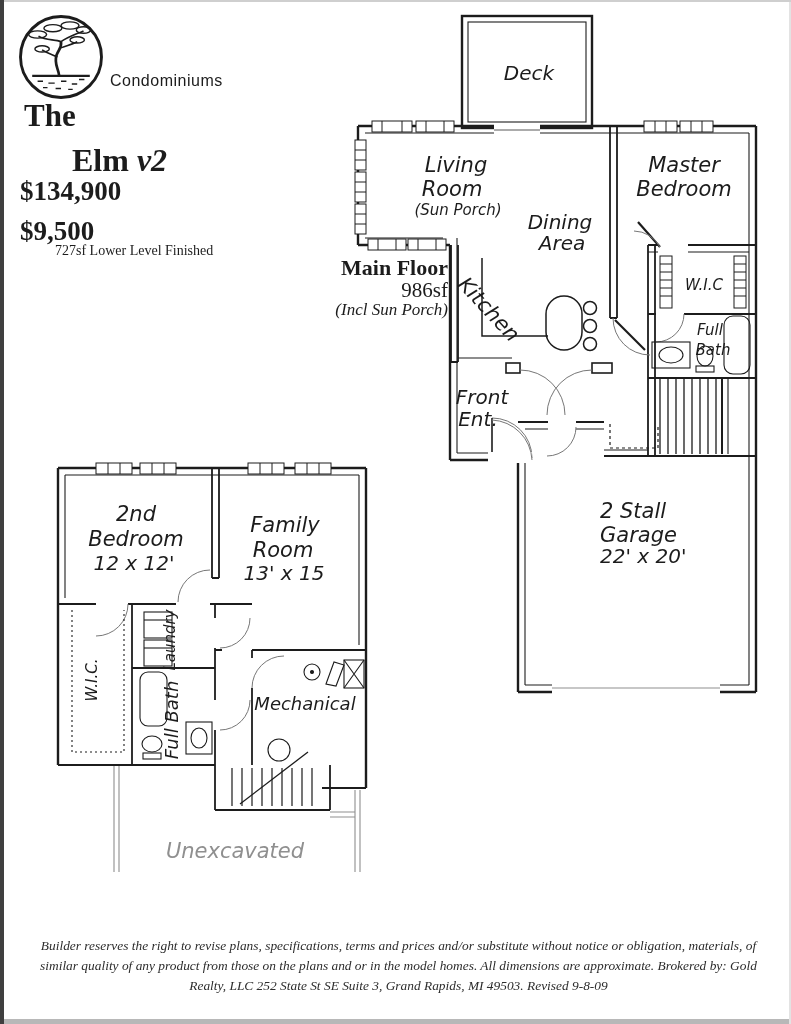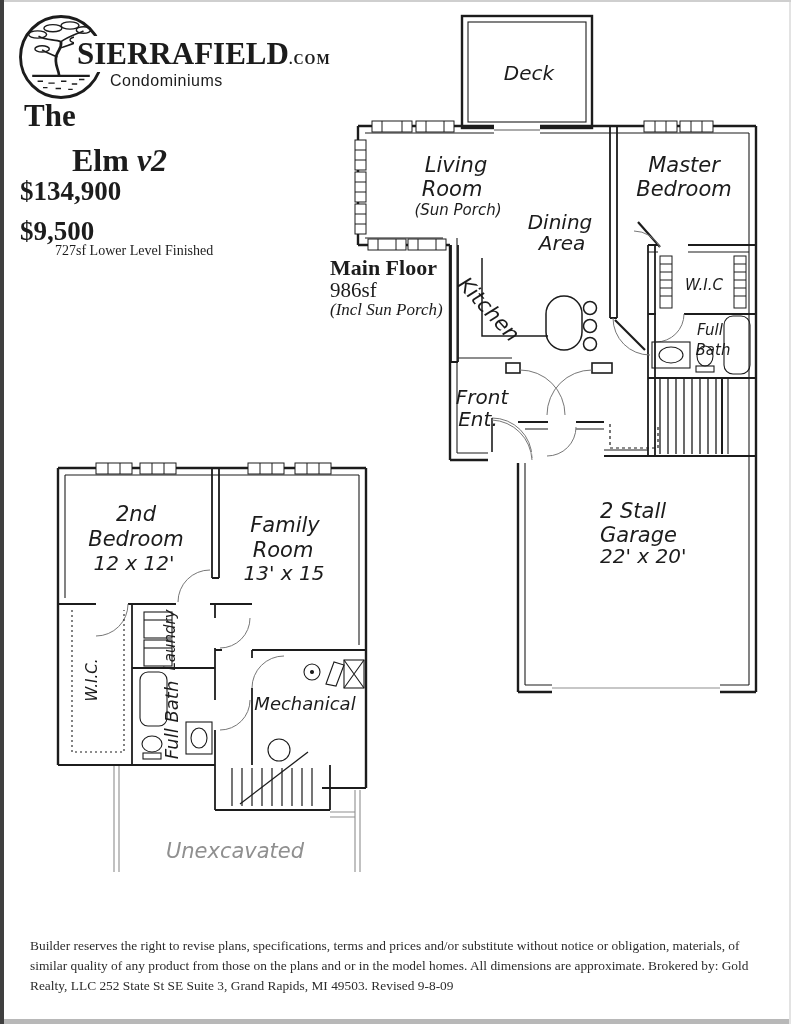--- a/index.html
+++ b/index.html
@@ -16,29 +16,29 @@
   .brand-sub{position:absolute;left:108px;top:72px;font-family:"Liberation Sans",sans-serif;font-weight:normal;font-size:16px;letter-spacing:0.5px;background:#fff;padding:0 2px;}
   
   .t1{left:24px;top:98px;font-size:31px;font-weight:bold;}
   .t2{left:72px;top:142px;font-size:32px;font-weight:bold;}
   .t2 em{font-style:italic;}
   .p1{left:20px;top:176px;font-size:27px;font-weight:bold;}
   .p1d{left:55px;top:203px;font-size:17px;font-style:italic;}
   .p2{left:20px;top:216px;font-size:27px;font-weight:bold;}
   .p2d{left:55px;top:243px;font-size:14px;}
   
-  .mf{left:330px;top:256px;width:118px;text-align:left;line-height:1.05;}
+  .mf{left:330px;top:256px;width:118px;text-align:right;line-height:1.05;}
   .mf .n{font-size:22px;font-weight:bold;}
   .mf .a{font-size:21px;}
   .mf .o{font-size:17px;font-style:italic;}
   .ll{left:372px;top:497px;line-height:1.1;}
   .ll .n{font-size:21px;font-weight:bold;}
   .ll .a{font-size:19px;}
   
-  .foot{left:30px;top:936px;width:737px;font-size:13.4px;color:#2c2c2c;line-height:1.5;}
+  .foot{left:30px;top:936px;width:737px;font-size:13.4px;font-style:italic;color:#2c2c2c;line-height:1.5;text-align:center;}
   
   svg text{font-family:"DejaVu Sans",sans-serif;font-style:italic;fill:#1c1c1c;}
   svg .hand20{font-size:20px;} svg .hand22{font-size:21px;} svg .hand16{font-size:15px;}
   svg .hand18{font-size:18px;} svg .gray{fill:#8f8f8f;}
   svg .ctr{text-anchor:middle;}
 </style>
 </head>
 <body>
 
 <div class="page">
@@ -51,23 +51,20 @@
     <path d="M50,33 C43,30 34,32 25,27 M50,33 C57,28 66,25 75,21 M49,40 C55,38 62,36 68,33 M46,50 C40,47 35,46 29,42" fill="none" stroke="#1c1c1c" stroke-width="1.8"></path>
     <g fill="none" stroke="#1c1c1c" stroke-width="1.6">
       <ellipse cx="24" cy="25" rx="10" ry="4"></ellipse>
       <ellipse cx="41" cy="18" rx="10" ry="4"></ellipse>
       <ellipse cx="60" cy="15" rx="10" ry="4"></ellipse>
       <ellipse cx="75" cy="20" rx="8" ry="3.6"></ellipse>
       <ellipse cx="68" cy="31" rx="8" ry="3.4"></ellipse>
       <ellipse cx="29" cy="41" rx="8" ry="3.4"></ellipse>
     </g>
   </svg>
-  <div class="brandrow">
-    <span class="brand">SIERRAFIELD</span><span class="brand-tld">.COM</span>
-  </div>
   <div class="brand-sub">Condominiums</div>
 
   <div class="abs t1">The</div>
   <div class="abs t2">
     <span>Elm</span>
     <em>v2</em>
   </div>
   <div class="abs p1">$134,900</div>
   <div class="abs p2">$9,500</div>
   <div class="abs p2d">727sf Lower Level Finished</div>

